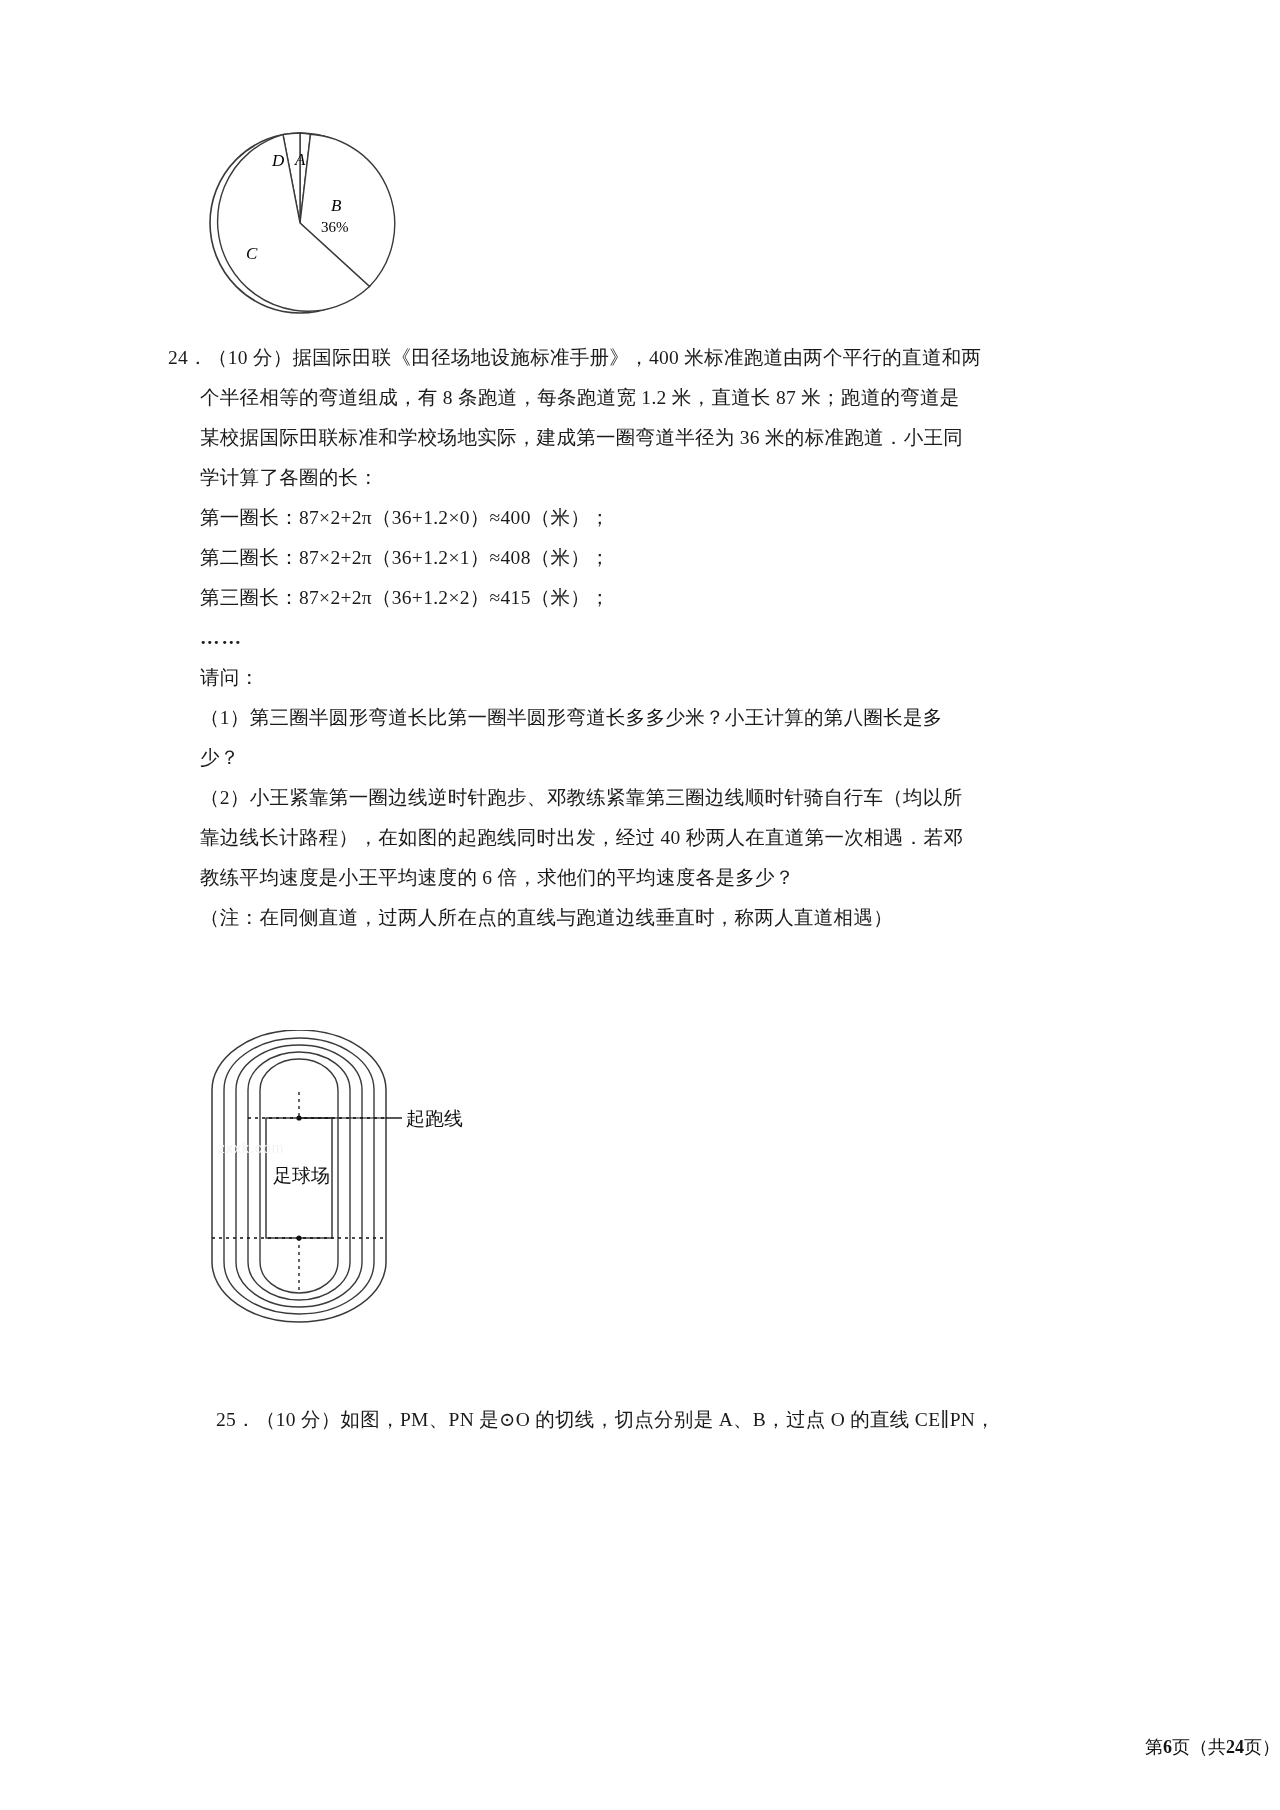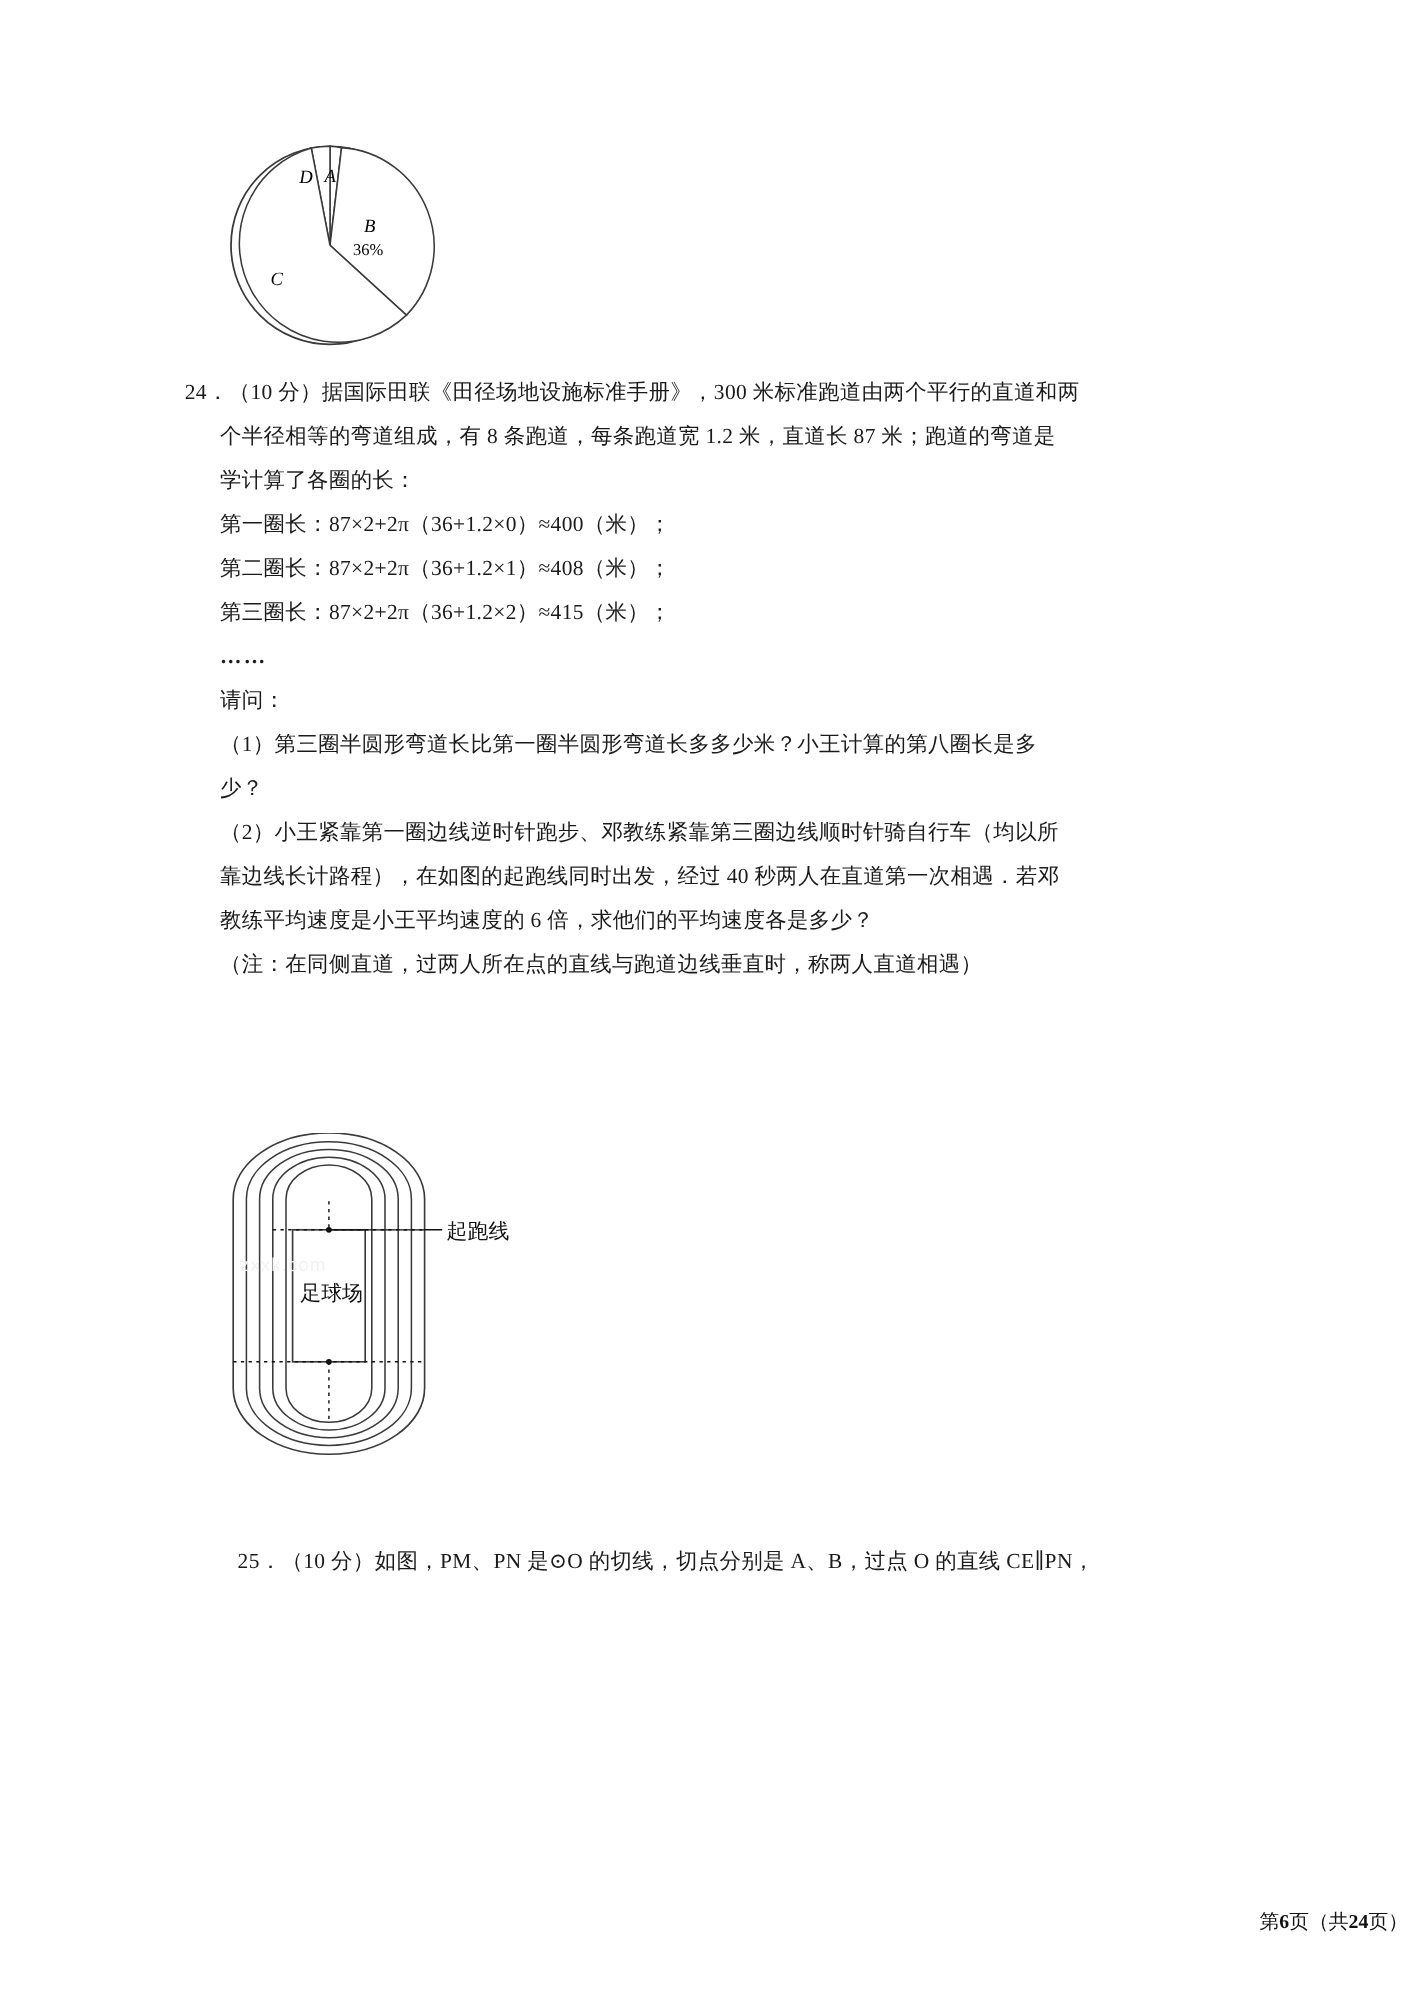--- a/index.html
+++ b/index.html
@@ -87,21 +87,21 @@
     font-size: 18px;
     color: #111;
   }
   .footer b { font-weight: bold; }
 
   .watermark {
     position: absolute;
     left: 218px;
     top: 1140px;
     font-family: "Liberation Sans", "DejaVu Sans", sans-serif;
-    font-size: 17px;
+    font-size: 14px;
     color: #f2f2f2;
     letter-spacing: 1px;
     user-select: none;
   }
 </style>
 </head>
 <body>
 
 <div class="page">
 
@@ -121,23 +121,24 @@
       <text class="pie-label" x="72" y="48">D</text>
       <text class="pie-label" x="95" y="47">A</text>
       <text class="pie-label" x="131" y="93">B</text>
       <text class="pie-label-plain" x="121" y="114">36%</text>
       <text class="pie-label" x="46" y="141">C</text>
     </svg>
   </div>
 
   <div class="body-text">
 
-    <div class="para">24．（10 分）据国际田联《田径场地设施标准手册》，300 米标准跑道由两个平行的直道和两</div>
+    <div class="para">24．（10 分）据国际田联《田径场地设施标准手册》，400 米标准跑道由两个平行的直道和两</div>
     <div class="para indent1">个半径相等的弯道组成，有 8 条跑道，每条跑道宽 1.2 米，直道长 87 米；跑道的弯道是</div>
 
+    <div class="para indent1">某校据国际田联标准和学校场地实际，建成第一圈弯道半径为 36 米的标准跑道．小王同</div>
     <div class="para indent1">学计算了各圈的长：</div>
 
     <div class="para indent1">第一圈长：87×2+2π（36+1.2×0）≈400（米）；</div>
     <div class="para indent1">第二圈长：87×2+2π（36+1.2×1）≈408（米）；</div>
     <div class="para indent1">第三圈长：87×2+2π（36+1.2×2）≈415（米）；</div>
 
     <div class="para indent1 dots">……</div>
 
     <div class="para indent1">请问：</div>
 

